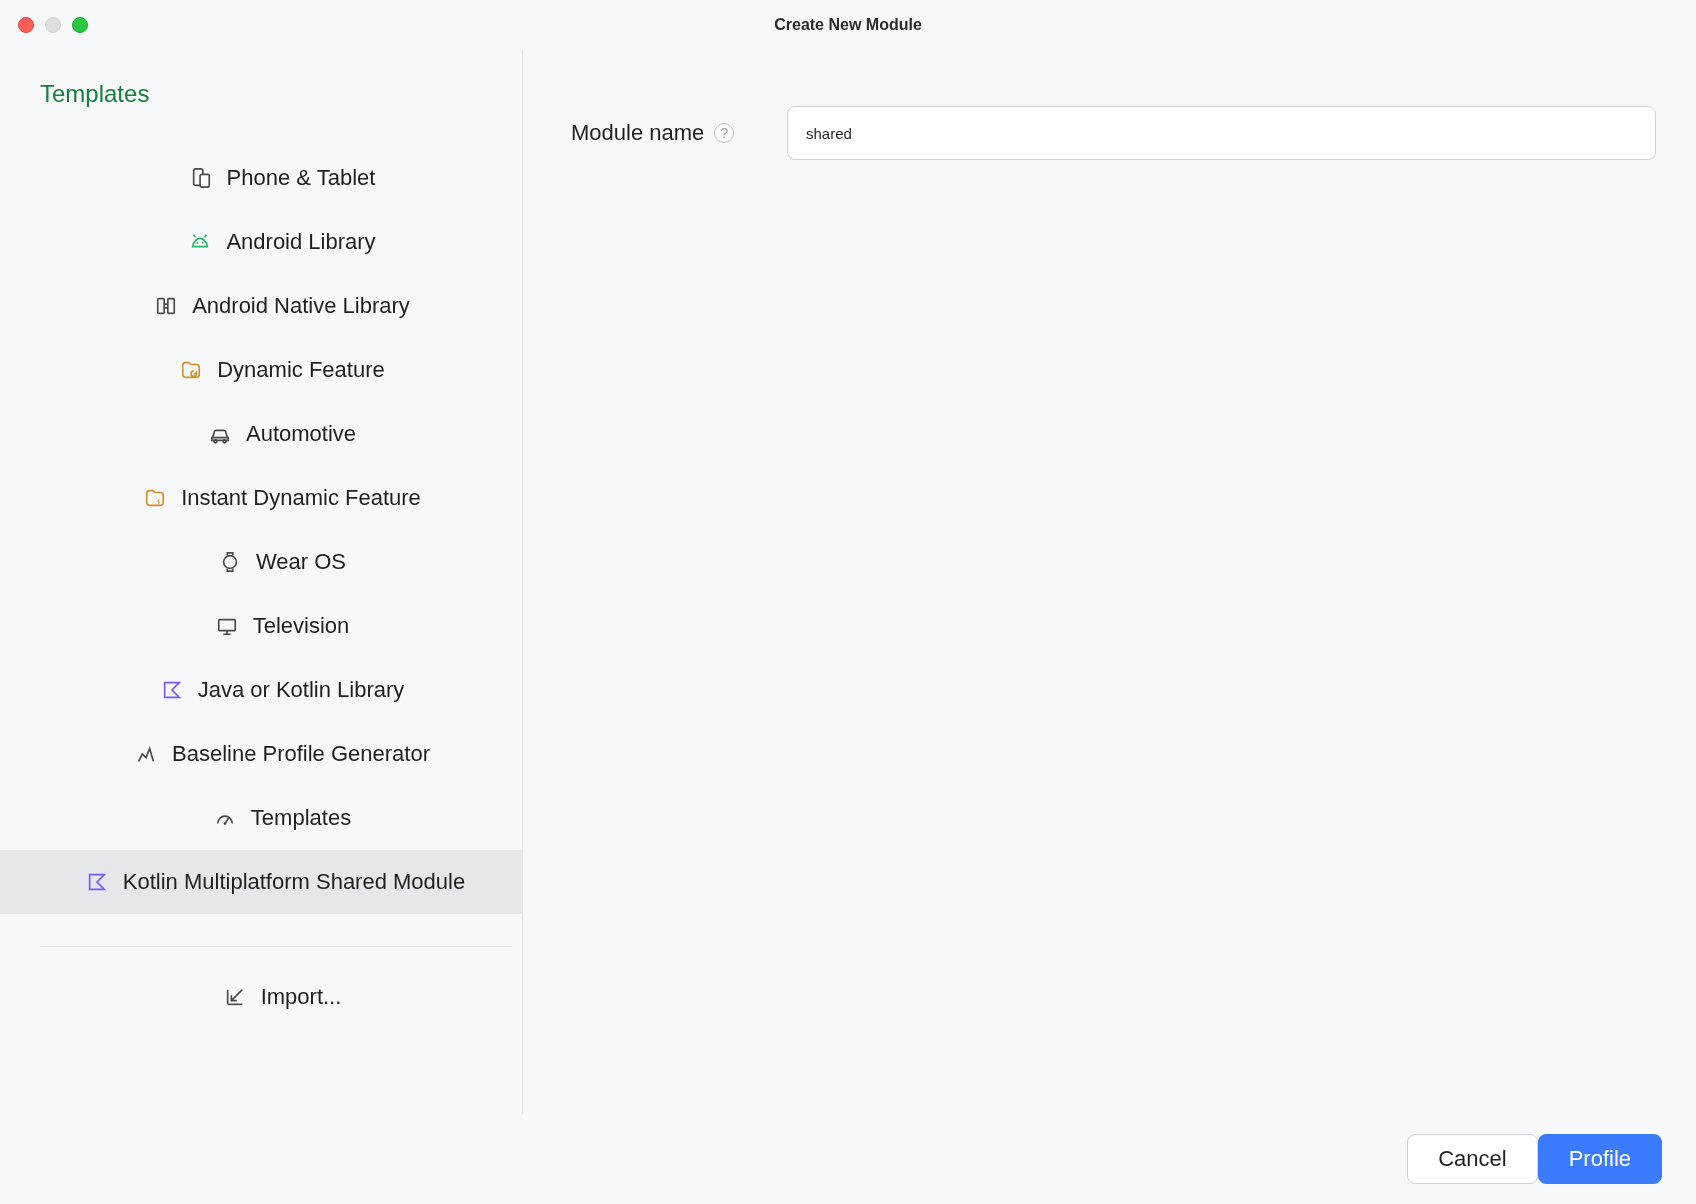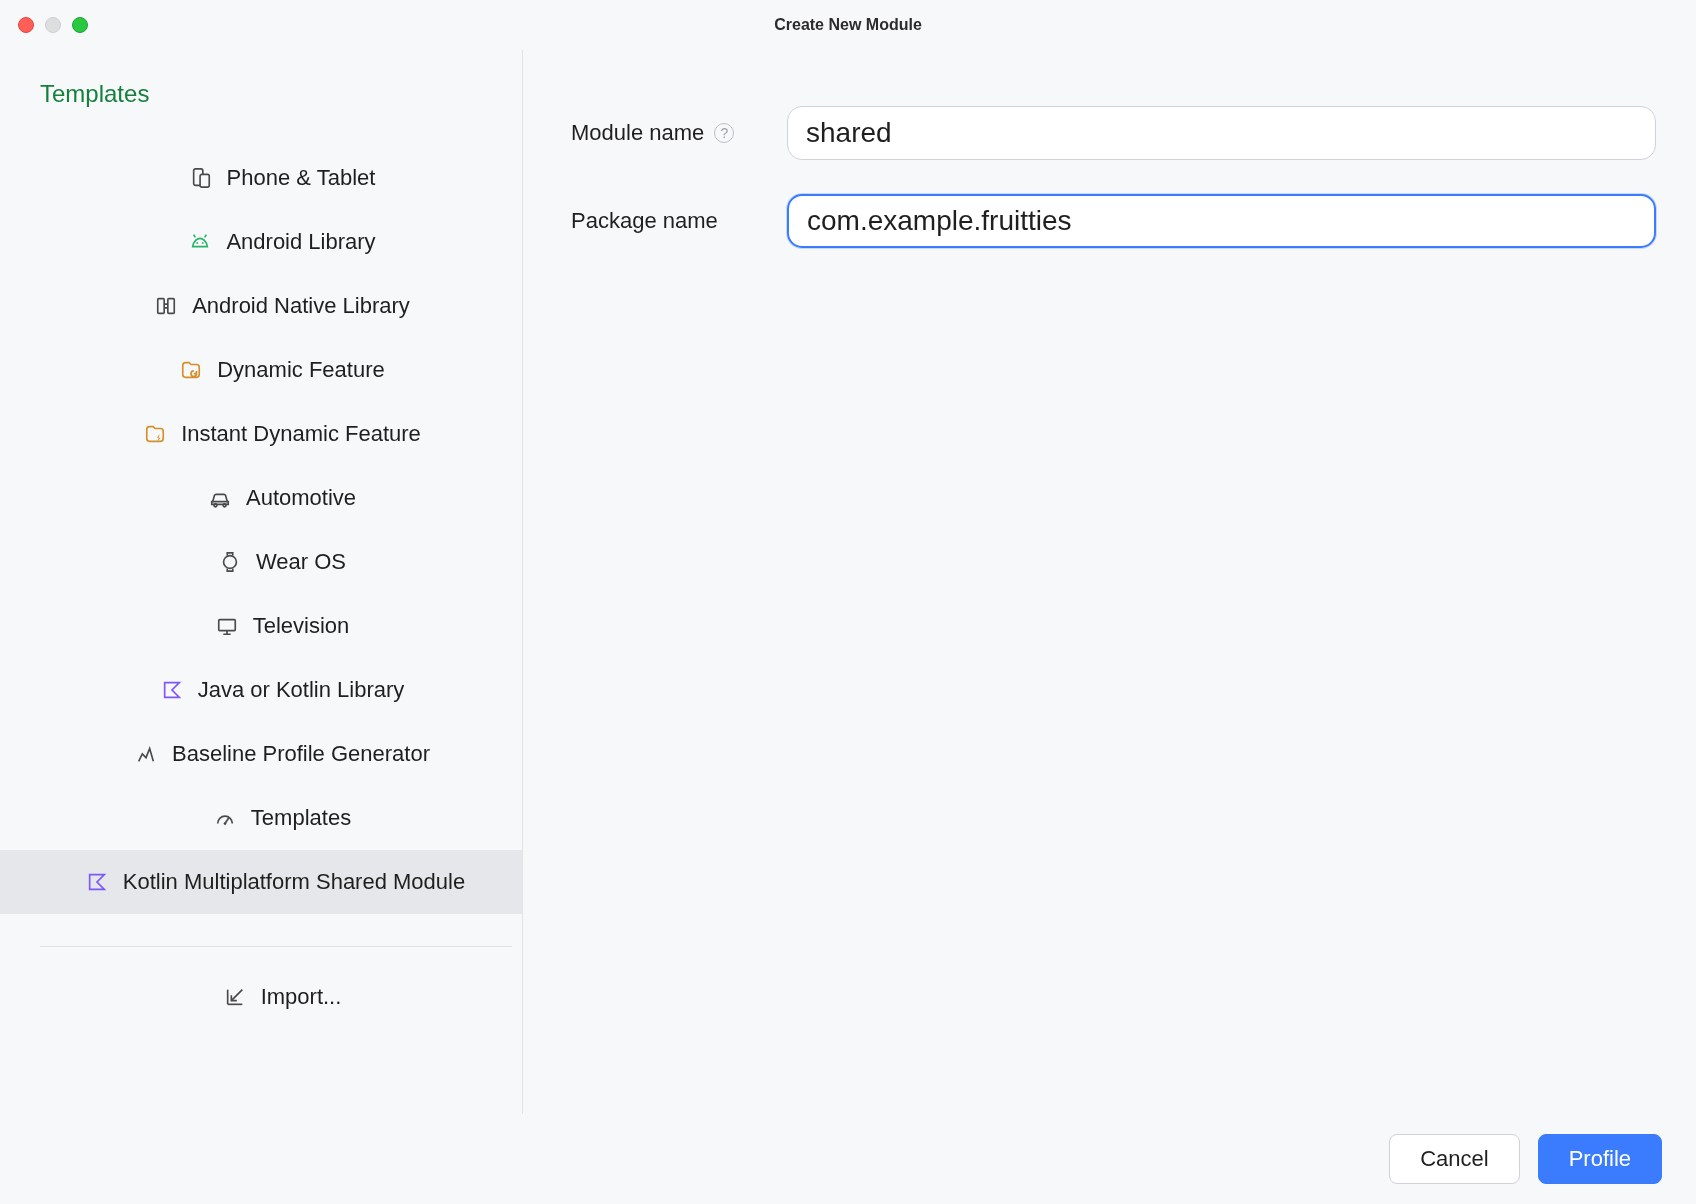--- a/index.html
+++ b/index.html
@@ -78,31 +78,31 @@
     .form-label {
       width: 216px; font-size: 22px; color: #1f1f1f;
       display: flex; align-items: center; gap: 10px;
     }
     .help-ic {
       width: 20px; height: 20px; border: 1.6px solid #bcbfc5;
       border-radius: 50%; display: inline-flex; align-items:center; justify-content:center;
       font-size: 14px; color: #9ea2a9; line-height: 1;
     }
     .form-input {
-      flex: 1; height: 54px; border: 1.3px solid #cfd2d9; border-radius: 15px;
-      font-size: 28px; padding: 0 18px; background: #fff; color: #1f1f1f;
+      flex: 1; height: 54px; border: 1.3px solid #cfd2d9; border-radius: 8px;
+      font-size: 15px; padding: 0 18px; background: #fff; color: #1f1f1f;
       outline: none;
     }
     .form-input.focus {
       border: 2.4px solid #3b7cff;
       box-shadow: 0 0 0 1px rgba(59,124,255,.25);
     }
     .footer {
       height: 90px; display: flex; justify-content: flex-end; align-items: center;
-      gap: 18px; padding-right: 34px;
+      padding-right: 34px;
     }
     .btn {
       height: 50px; padding: 0 30px; border-radius: 8px; font-size: 22px;
       cursor: pointer; border: 1.3px solid #cfd2d9; background: #fff; color:#1f1f1f;
     }
     .btn.primary {
       background: #3b7cff; border-color: #3b7cff; color: #fff; font-weight: 500;
     }
     svg { display:block; }
   </style>
@@ -157,37 +157,37 @@
             <svg width="22" height="22" viewBox="0 0 24 24" fill="none" stroke-width="1.8" stroke="#d48f2a">
               <path d="M3 7c0-2 1-3 3-3h4l2 2h6c2 0 3 1 3 3v8c0 2-1 3-3 3H6c-2 0-3-1-3-3z"></path>
               <path d="M15 13a3 3 0 1 0 3 3" stroke="#d48f2a"></path>
               <path d="M18 13v3h-3" stroke="#d48f2a"></path>
             </svg>
           </span>
           <span>Dynamic Feature</span>
         </li>
         <li class="tmpl-item">
           <span class="ic">
-            <svg width="22" height="22" viewBox="0 0 24 24" fill="none" stroke-width="1.8" stroke="#d48f2a">
-              <path d="M3 7c0-2 1-3 3-3h4l2 2h6c2 0 3 1 3 3v8c0 2-1 3-3 3H6c-2 0-3-1-3-3z"></path>
-              <path d="M17 12l-3 4h2l-1 4 3-4h-2z" fill="#d48f2a" stroke="none"></path>
-            </svg>
-          </span>
-          <span>Instant Dynamic Feature</span>
-        </li>
-        <li class="tmpl-item">
-          <span class="ic">
             <svg width="22" height="22" viewBox="0 0 24 24" fill="none" stroke-width="1.8" stroke="#4a4a4a">
               <path d="M4 16l2-7c.3-1 1-1 2-1h8c1 0 1.7 0 2 1l2 7"></path>
               <path d="M3 16h18v3H3z"></path>
               <circle cx="7" cy="20" r="1.6"></circle>
               <circle cx="17" cy="20" r="1.6"></circle>
             </svg>
           </span>
           <span>Automotive</span>
+        </li>
+        <li class="tmpl-item">
+          <span class="ic">
+            <svg width="22" height="22" viewBox="0 0 24 24" fill="none" stroke-width="1.8" stroke="#d48f2a">
+              <path d="M3 7c0-2 1-3 3-3h4l2 2h6c2 0 3 1 3 3v8c0 2-1 3-3 3H6c-2 0-3-1-3-3z"></path>
+              <path d="M17 12l-3 4h2l-1 4 3-4h-2z" fill="#d48f2a" stroke="none"></path>
+            </svg>
+          </span>
+          <span>Instant Dynamic Feature</span>
         </li>
         <li class="tmpl-item">
           <span class="ic">
             <svg width="22" height="22" viewBox="0 0 24 24" fill="none" stroke-width="1.8" stroke="#4a4a4a">
               <circle cx="12" cy="12" r="7"></circle>
               <path d="M9 5V2h6v3 M9 19v3h6v-3"></path>
             </svg>
           </span>
           <span>Wear OS</span>
         </li>
@@ -254,25 +254,19 @@
   <div class="col-divider"></div>
 
   <section class="form">
     <div class="form-row">
       <div class="form-label">
         <span>Module name</span>
         <span class="help-ic">?</span>
       </div>
       <input class="form-input" value="shared" style="">
     </div>
-    <div class="form-row">
-      <div class="form-label">
-        <span>Package name</span>
-      </div>
-      <input class="form-input focus" value="com.example.fruitties" style="">
-    </div>
   </section>
 </div>
 
 <div class="footer">
   <button class="btn">Cancel</button>
   <button class="btn primary">Profile</button>
 </div>
 
 </body></html>

